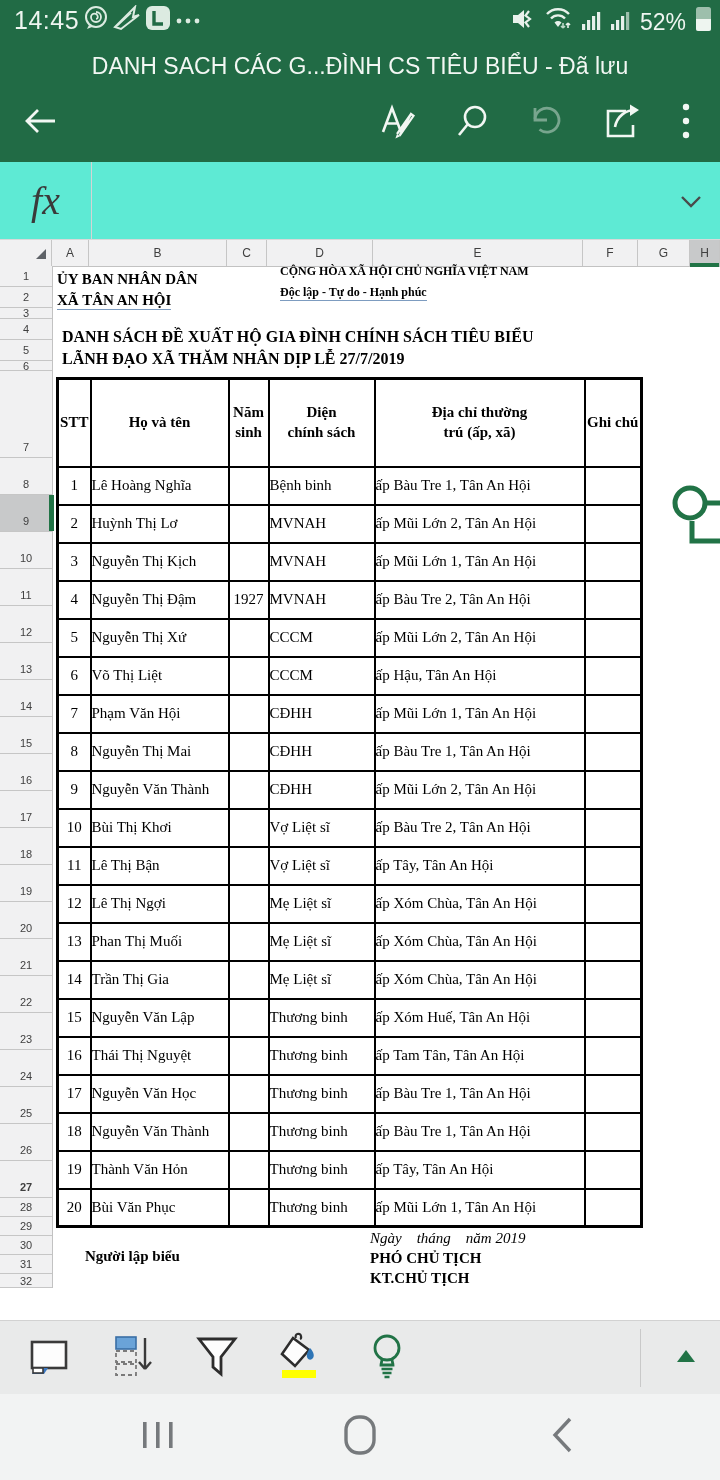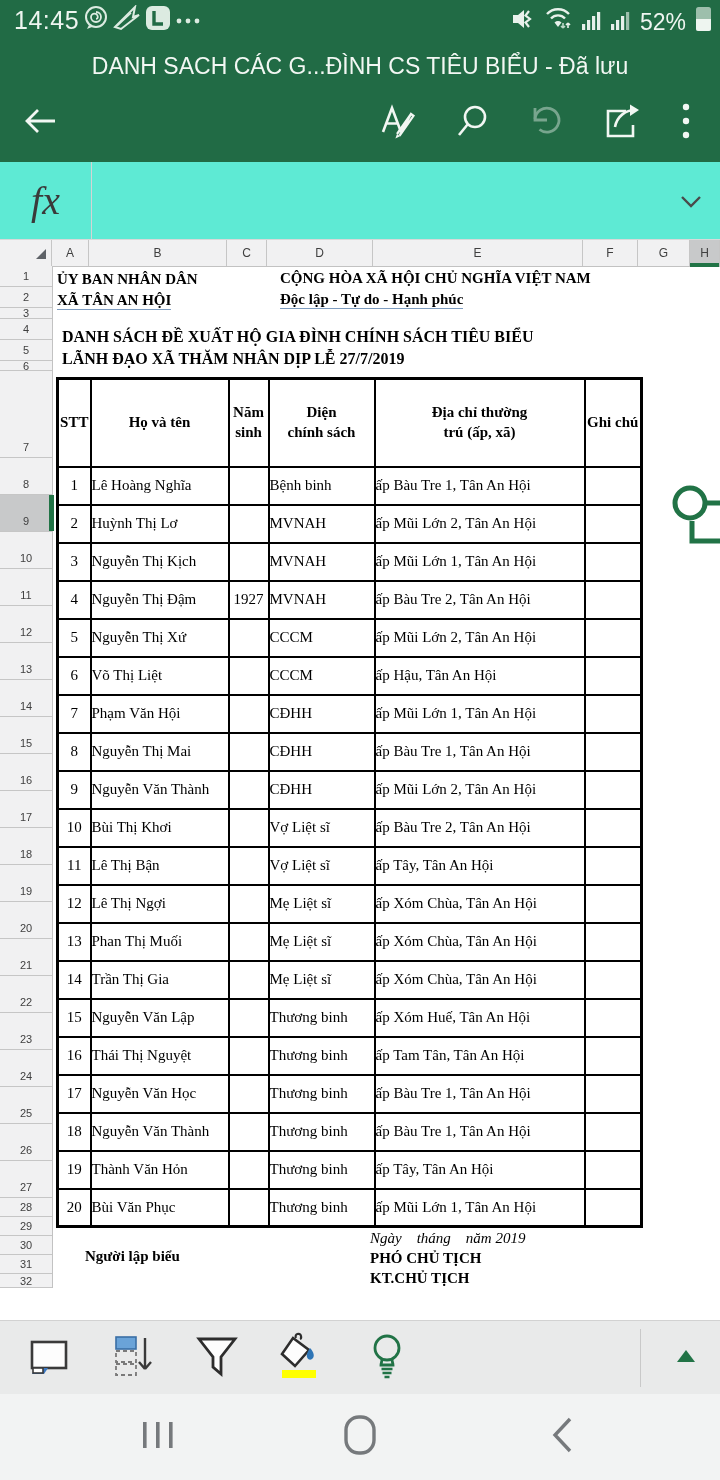--- a/index.html
+++ b/index.html
@@ -267,33 +267,33 @@
       <div class="rh-cell bot" style="height: 37px;">17</div>
       <div class="rh-cell bot" style="height: 37px;">18</div>
       <div class="rh-cell bot" style="height: 37px;">19</div>
       <div class="rh-cell bot" style="height: 37px;">20</div>
       <div class="rh-cell bot" style="height: 37px;">21</div>
       <div class="rh-cell bot" style="height: 37px;">22</div>
       <div class="rh-cell bot" style="height: 37px;">23</div>
       <div class="rh-cell bot" style="height: 37px;">24</div>
       <div class="rh-cell bot" style="height: 37px;">25</div>
       <div class="rh-cell bot" style="height: 37px;">26</div>
-      <div class="rh-cell bot" style="height: 37px;">27</div>
+      <div class="rh-cell bot" style="height: 37px; font-weight: bold;">27</div>
       <div class="rh-cell mid" style="height: 19px;">28</div>
       <div class="rh-cell mid" style="height: 19px;">29</div>
       <div class="rh-cell mid" style="height: 19px;">30</div>
       <div class="rh-cell mid" style="height: 19px;">31</div>
       <div class="rh-cell mid" style="height: 14px;">32</div>
     </div>
 
   <div class="abs doc-serif ctr b" style="left:57px;top:269px;width:212px;font-size:15px;line-height:21px;">
     <div>ỦY BAN NHÂN DÂN</div>
     <div><span class="u-blue">XÃ TÂN AN HỘI</span></div>
   </div>
-  <div class="abs doc-serif ctr b" style="left:280px;top:268px;width:330px;font-size:15px;line-height:21px;">
+  <div class="abs doc-serif ctr b" style="left:280px;top:261px;width:330px;font-size:12px;line-height:21px;">
     <div>CỘNG HÒA XÃ HỘI CHỦ NGHĨA VIỆT NAM</div>
     <div><span class="u-blue">Độc lập - Tự do - Hạnh phúc</span></div>
   </div>
   <div class="abs doc-serif ctr b" style="left:62px;top:326px;width:580px;font-size:16px;line-height:22px;">
     <div>DANH SÁCH ĐỀ XUẤT HỘ GIA ĐÌNH CHÍNH SÁCH TIÊU BIỂU</div>
     <div>LÃNH ĐẠO XÃ THĂM NHÂN DỊP LỄ 27/7/2019</div>
   </div>
 
   <table class="main" id="mainTable">
     <colgroup>

